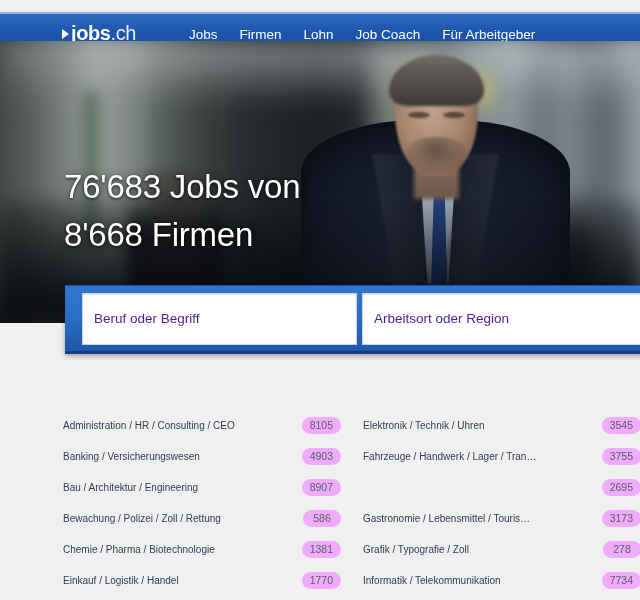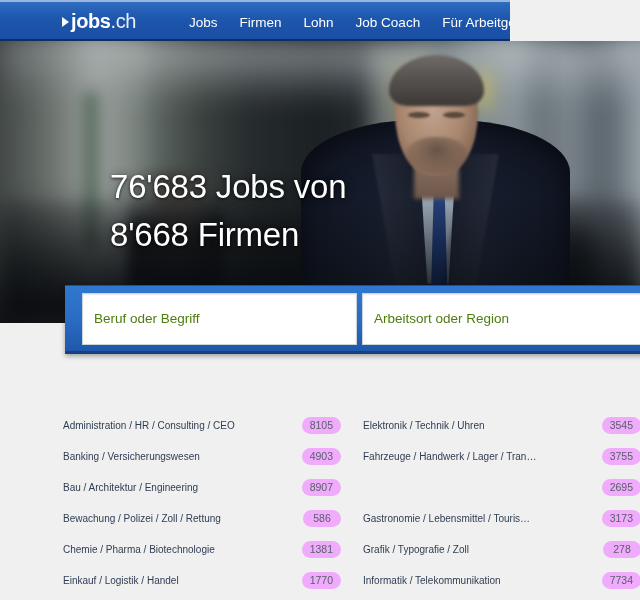--- a/index.html
+++ b/index.html
@@ -19,22 +19,22 @@
     position: relative;
     width: 640px;
     height: 600px;
     overflow: hidden;
     background: #f0f0f0;
   }
 
   
   .header {
     position: absolute;
-    top: 0; left: 0;
-    width: 510px;
+    top: 12px; left: 0;
+    width: 640px;
     height: 41px;
     background: linear-gradient(to bottom, #2f6dc0 0%, #1d56ad 45%, #1a4fa4 100%);
     border-top: 2px solid #9ab6dd;
     border-bottom: 2px solid #0d2f66;
     box-sizing: border-box;
     display: flex;
     align-items: center;
     overflow: hidden;
     text-align: center;
   }
@@ -282,21 +282,20 @@
     position: absolute;
     left: 64px;
     top: 122px;
     color: #ffffff;
     font-size: 33px;
     font-weight: 300;
     line-height: 48px;
     letter-spacing: -0.2px;
     text-shadow: 0 1px 3px rgba(0,0,0,0.75), 0 0 10px rgba(0,0,0,0.45);
     white-space: nowrap;
-    margin-left: 46px;
   }
   .hero-line { display: block; }
 
   
   .search-panel {
     position: absolute;
     left: 65px;
     top: 285px;
     width: 600px;
     height: 69px;
@@ -312,21 +311,21 @@
   }
   .search-field {
     height: 52px;
     background: #ffffff;
     border: 1px solid #cfd4d9;
     box-sizing: border-box;
     display: flex;
     align-items: center;
     padding: 0 11px;
     font-size: 13.5px;
-    color: #4d7c0f;
+    color: #4c1d95;
     box-shadow: inset 0 1px 2px rgba(0,0,0,0.10);
     cursor: text;
   }
   .search-field.keyword { width: 275px; }
   .search-field.location { width: 285px; }
 
   
   .categories {
     position: absolute;
     left: 0;

